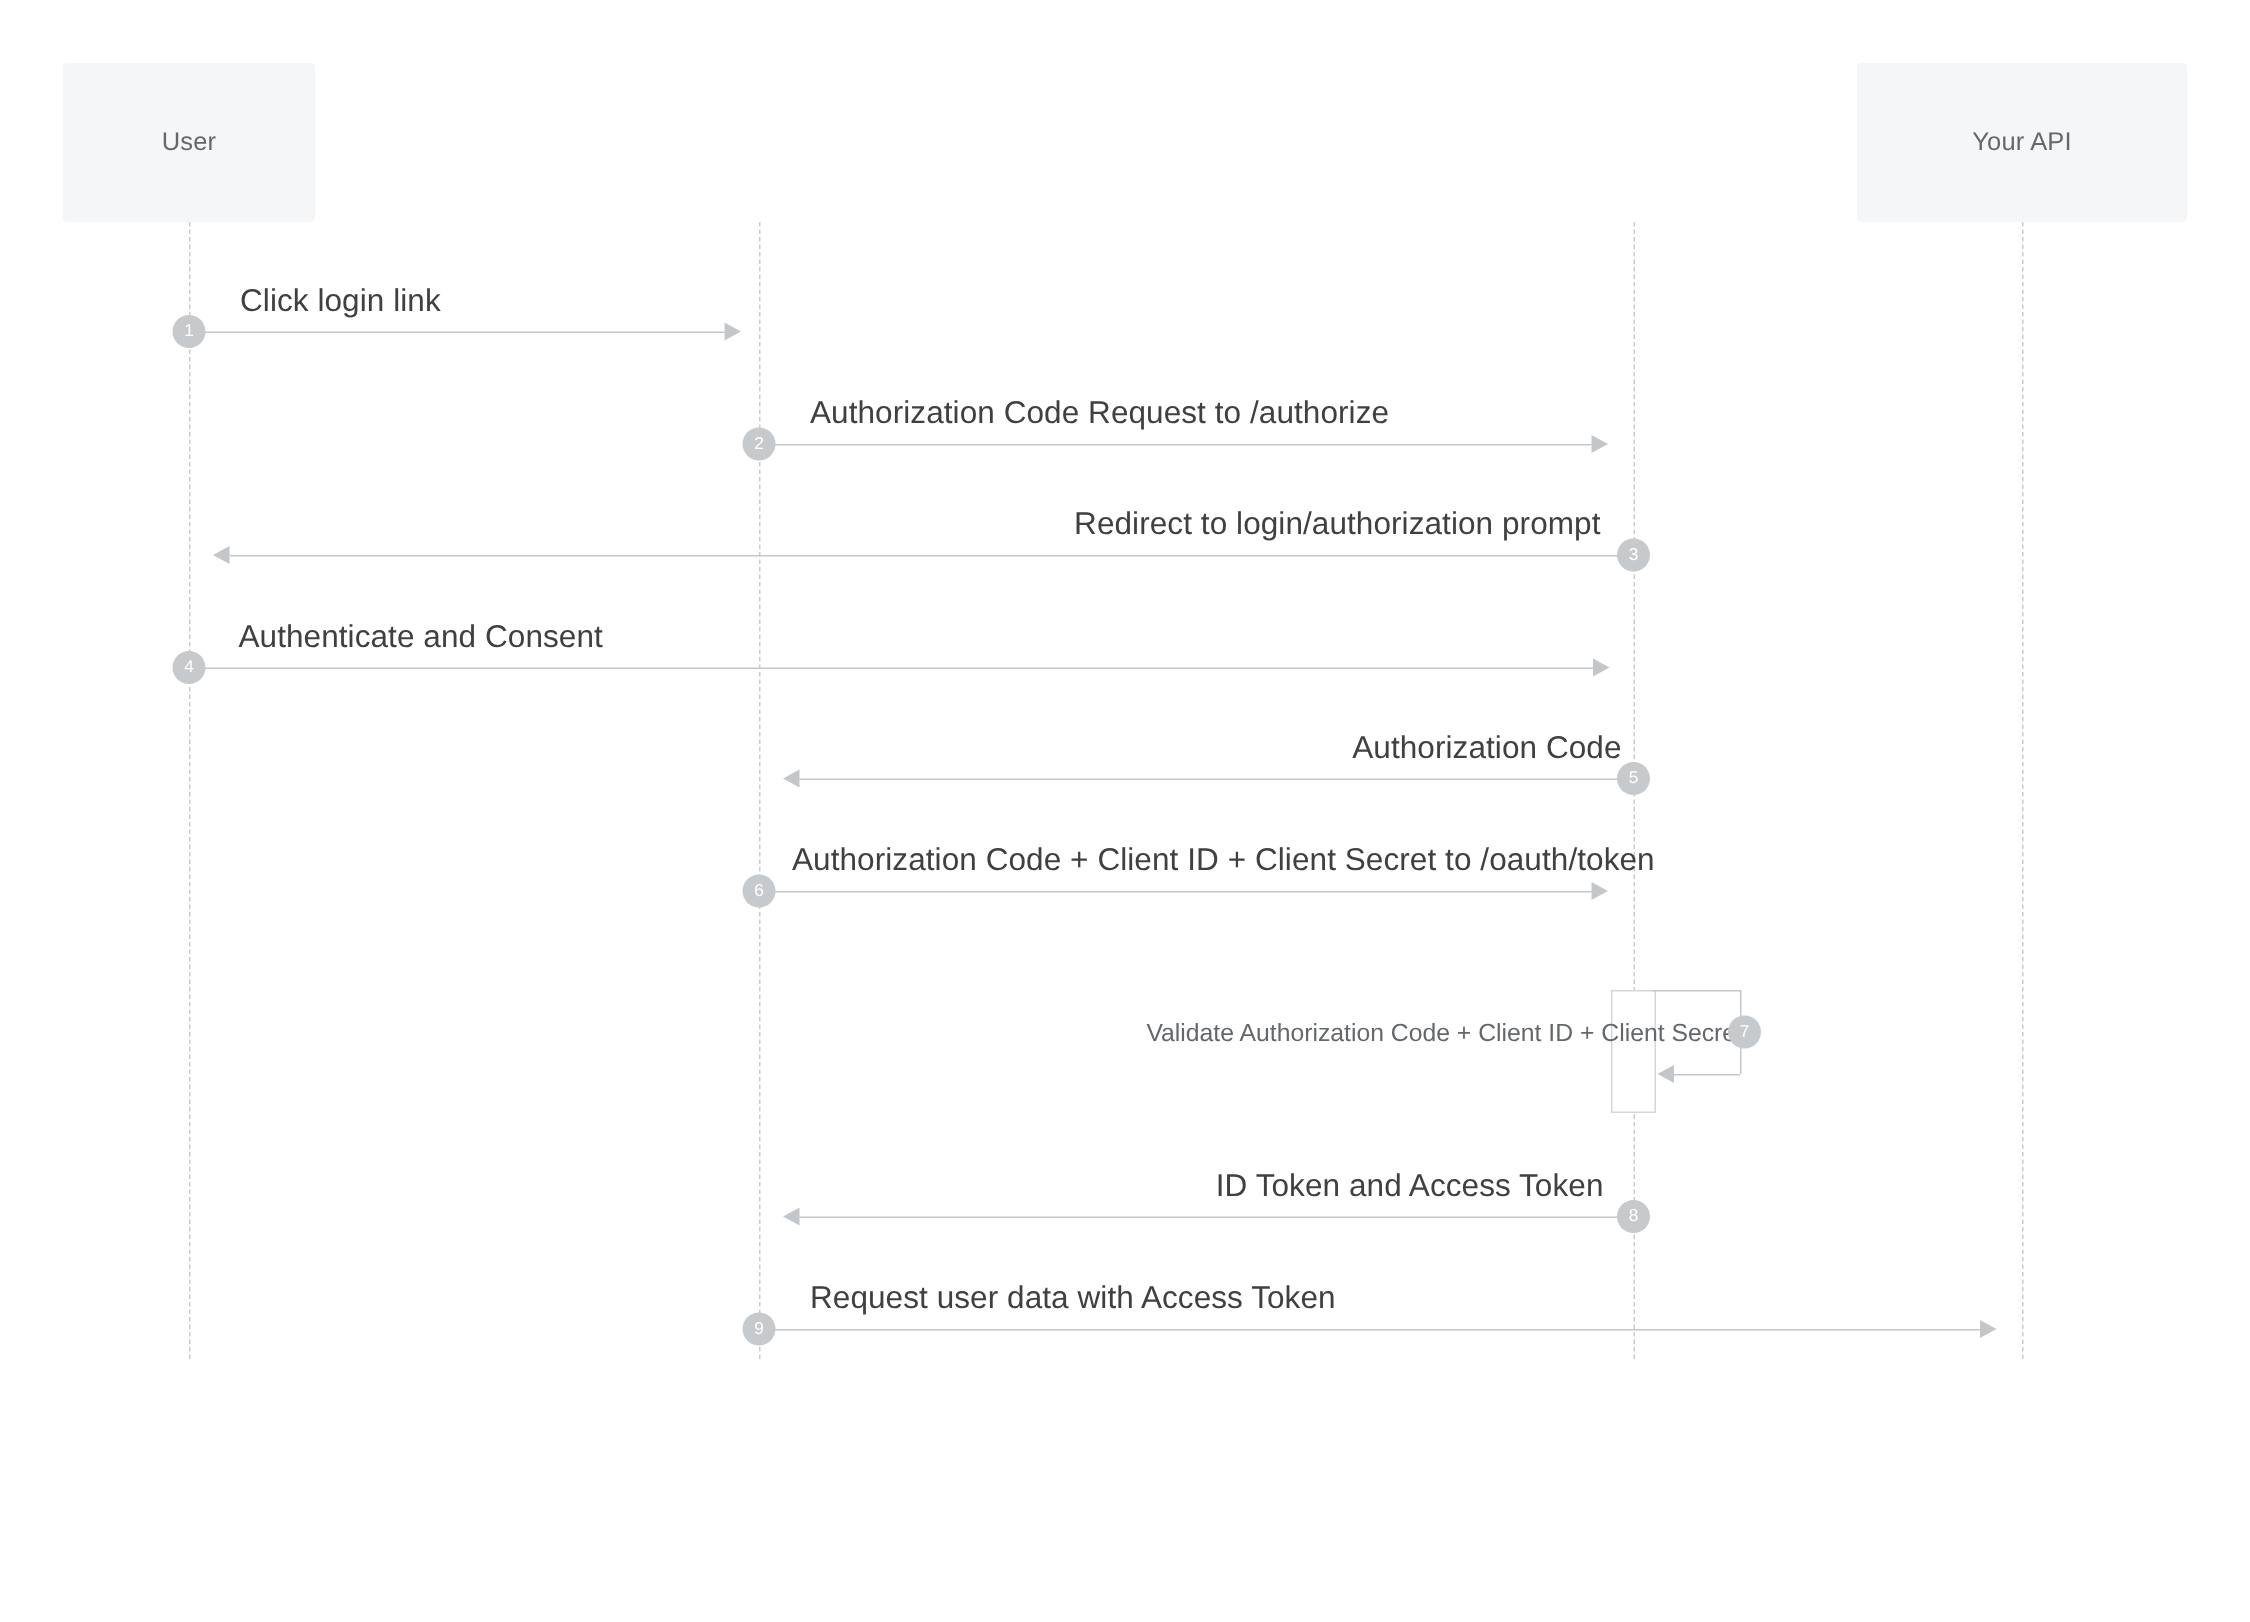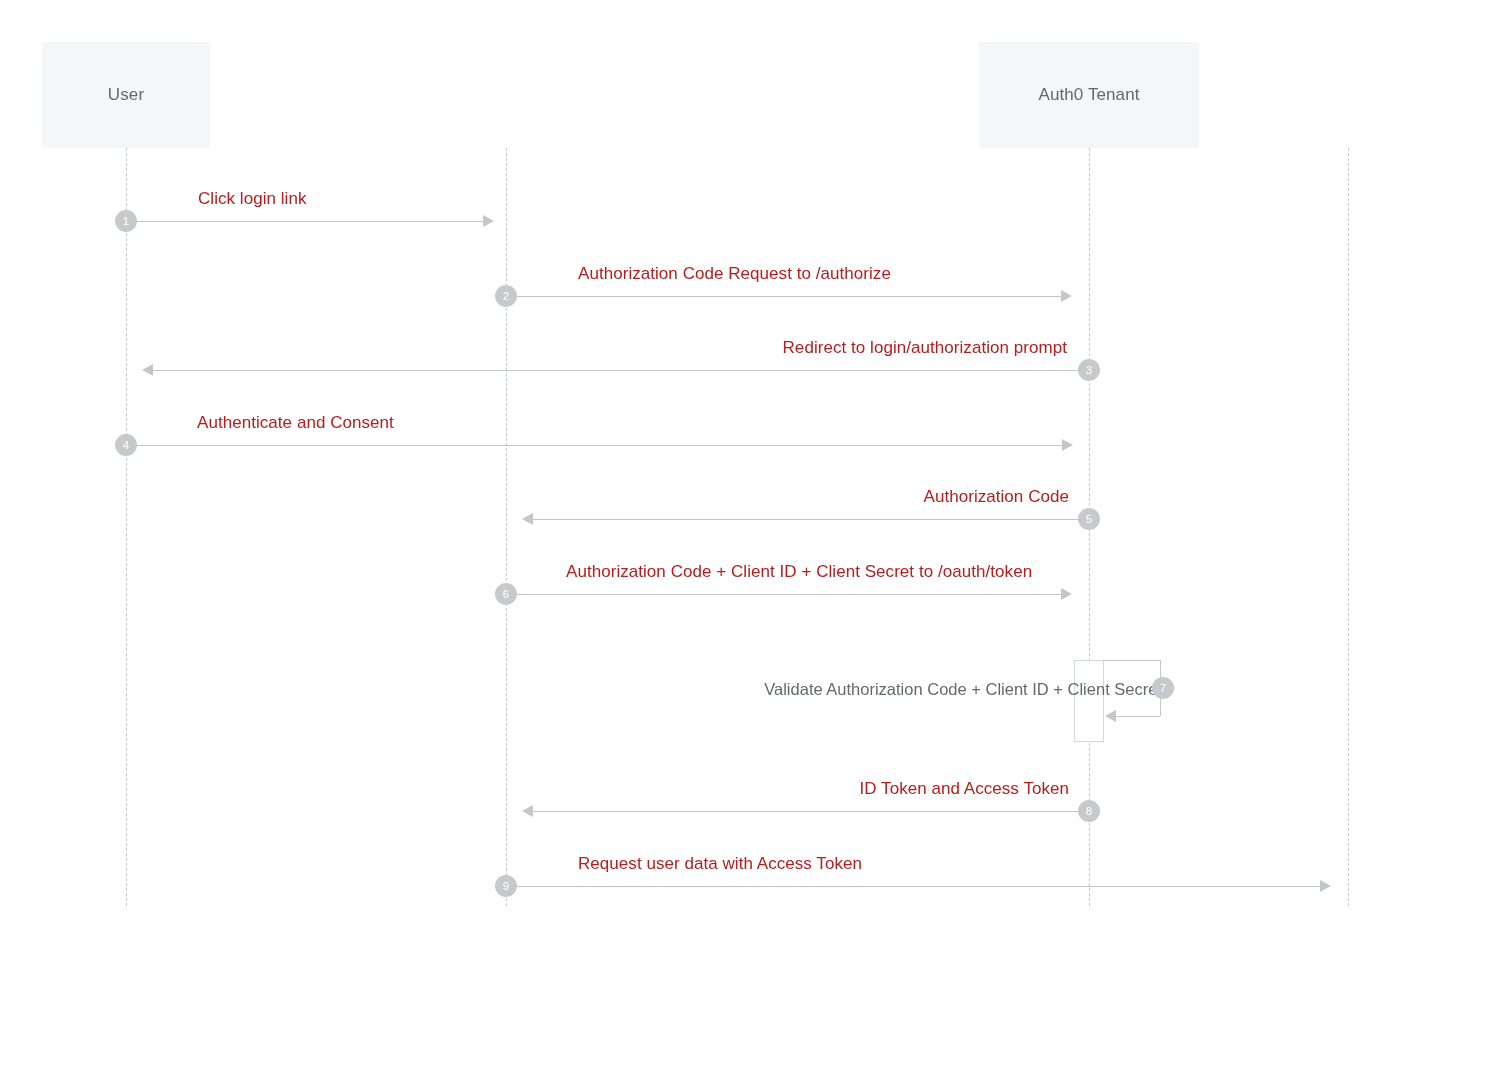--- a/index.html
+++ b/index.html
@@ -72,25 +72,24 @@
     border-left: 11px solid #c4c7ca;
   }
   .msg.to-left .arrow {
     border-top: 6px solid transparent;
     border-bottom: 6px solid transparent;
     border-right: 11px solid #c4c7ca;
   }
   .msg .caption {
     position: absolute;
     white-space: nowrap;
-    font-size: 17px;
-    color: #b91c1c;
+    font-size: 21px;
+    color: #404040;
     top: -32px;
     letter-spacing: 0.05px;
-    margin-left: 38px;
   }
   .msg .caption.align-left { left: 8px; }
   .msg .caption.align-right { right: 6px; }
 
   .step-badge {
     position: absolute;
     width: 22px;
     height: 22px;
     border-radius: 50%;
     background: #c7cacd;
@@ -162,22 +161,22 @@
   }
 </style>
 </head>
 <body>
 
 <div id="diagram">
 
   <div class="actor-box" style="left:42px; width:168px;">
     <span class="actor-label">User</span>
   </div>
-  <div class="actor-box" style="left:979px; width:220px;">
-    <span class="actor-label">Auth0 Tenant</span>
+  <div class="actor-box" style="left:1238px; width:220px;">
+    <span class="actor-label">Your API</span>
   </div>
 
   <div class="lifeline" style="left:126px;"></div>
   <div class="lifeline" style="left:506px;"></div>
   <div class="lifeline" style="left:1089px;"></div>
   <div class="lifeline" style="left:1348px;"></div>
 
   <div class="msg to-right" style="left:126px; top:221px; width:368px;">
     <div class="line" style="width:357px;"></div>
     <div class="arrow" style="left:357px;"></div>
@@ -202,21 +201,21 @@
   <div class="msg to-right" style="left:126px; top:445px; width:947px;">
     <div class="line" style="width:936px;"></div>
     <div class="arrow" style="left:936px;"></div>
     <div class="caption align-left" style="left:33px;">Authenticate and Consent</div>
     <div class="step-badge" style="left:-11px;">4</div>
   </div>
 
   <div class="msg to-left" style="left:522px; top:519px; width:567px;">
     <div class="line" style="left:11px; width:556px;"></div>
     <div class="arrow" style="left:0px;"></div>
-    <div class="caption align-right" style="right:20px;">Authorization Code</div>
+    <div class="caption align-right" style="right:8px;">Authorization Code</div>
     <div class="step-badge" style="left:556px;">5</div>
   </div>
 
   <div class="msg to-right" style="left:506px; top:594px; width:566px;">
     <div class="line" style="width:555px;"></div>
     <div class="arrow" style="left:555px;"></div>
     <div class="caption align-left" style="left:22px;">Authorization Code + Client ID + Client Secret to /oauth/token</div>
     <div class="step-badge" style="left:-11px;">6</div>
   </div>
 

